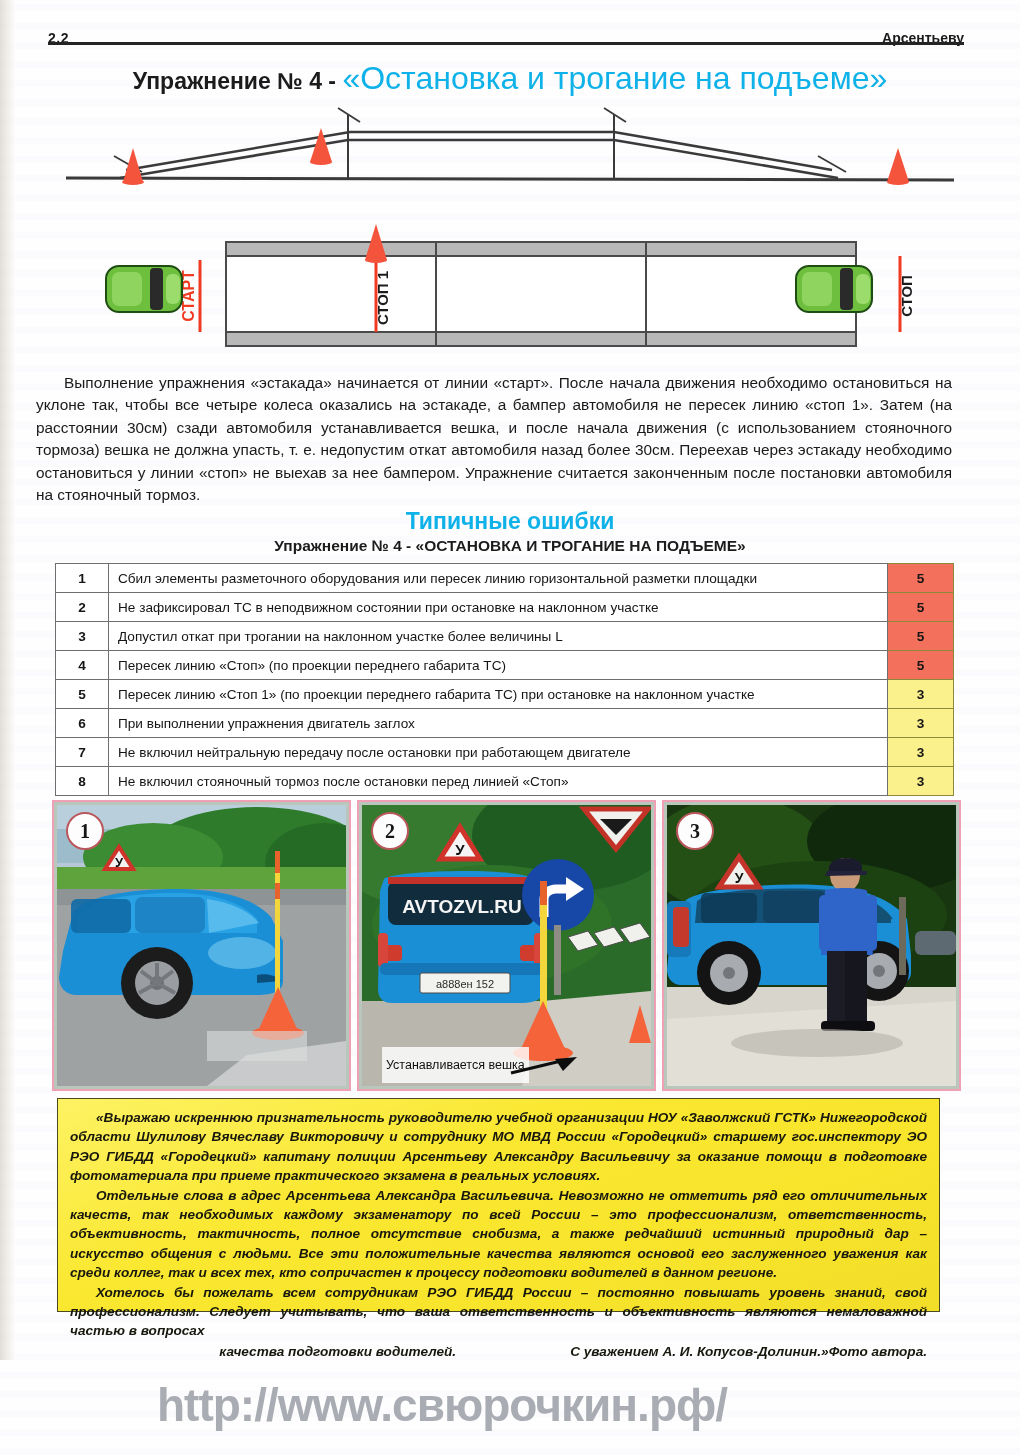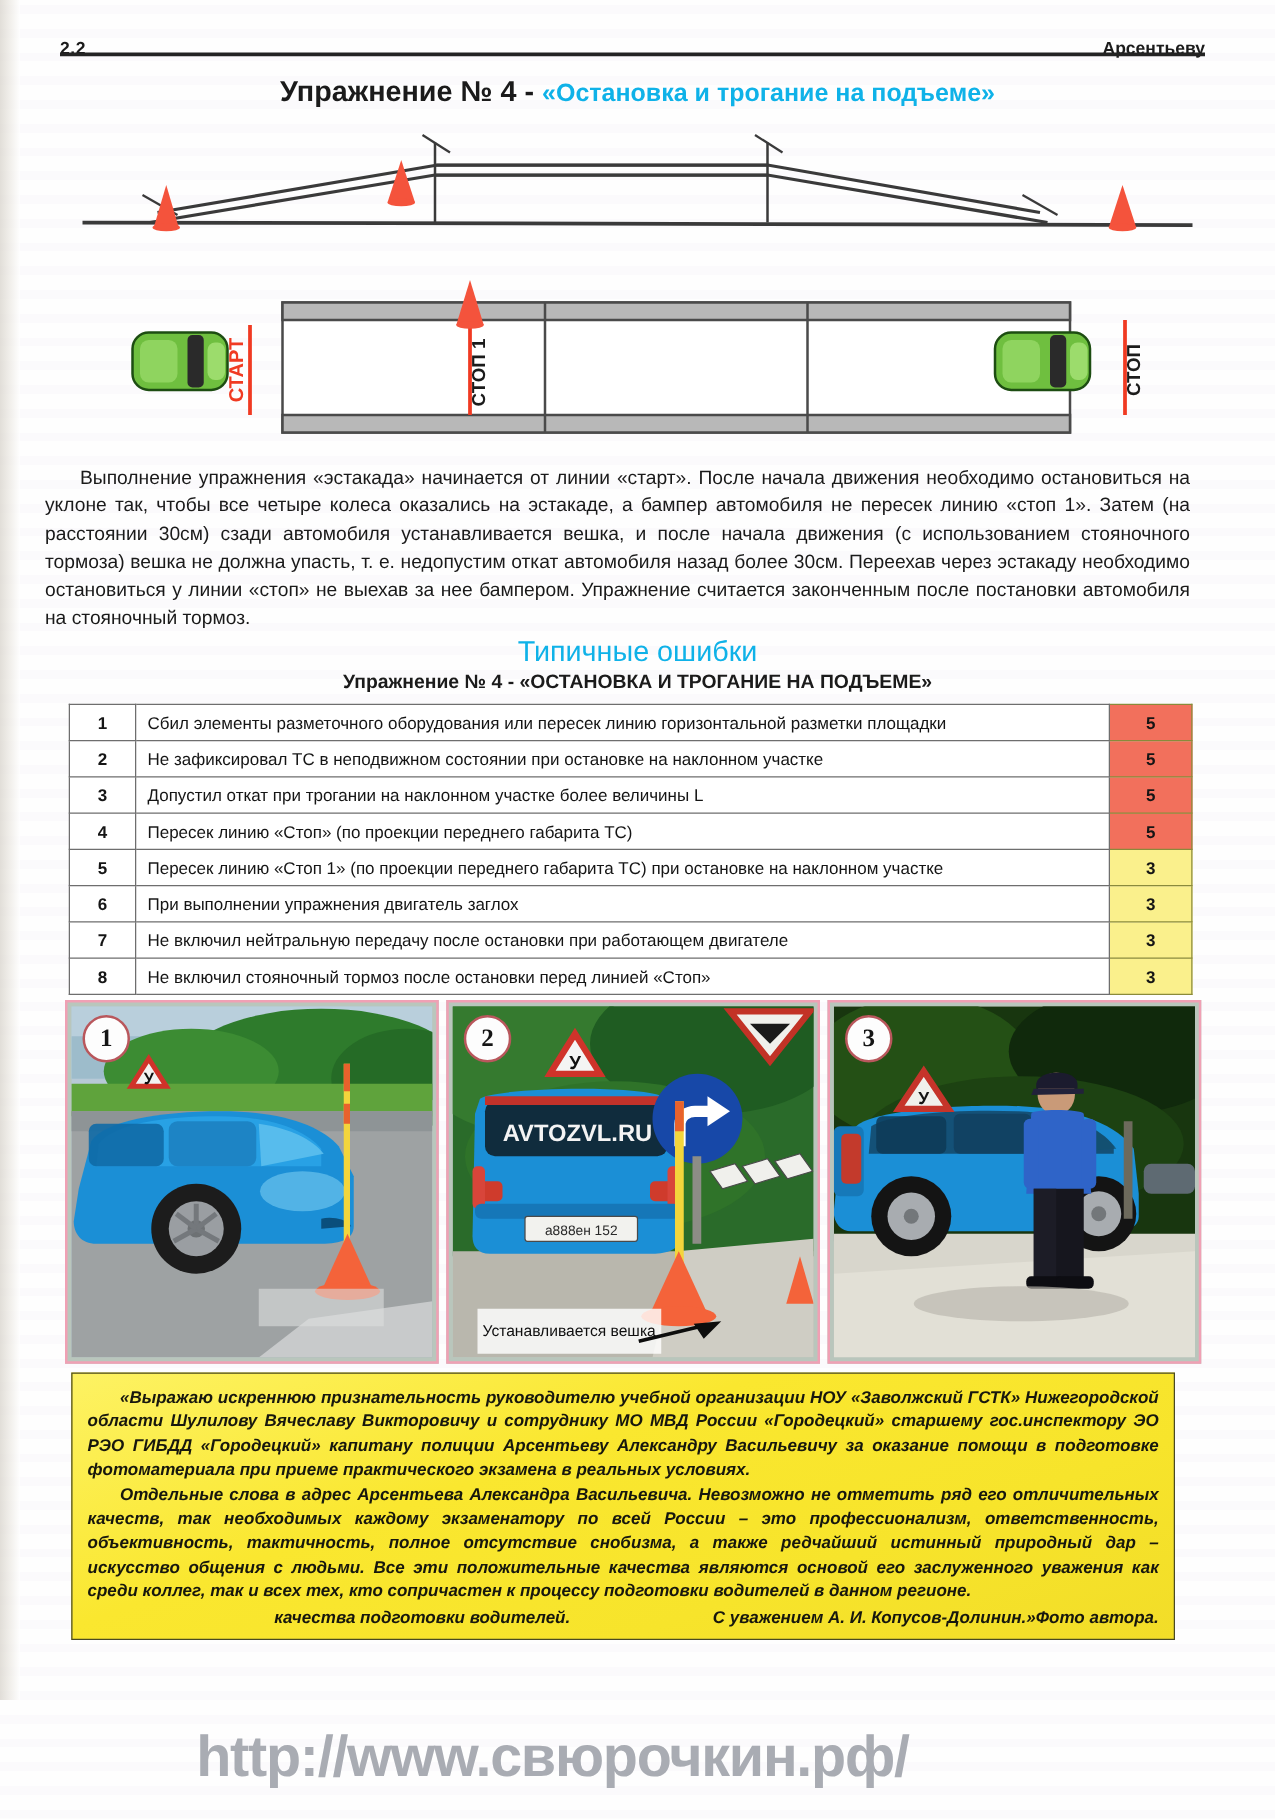--- a/index.html
+++ b/index.html
@@ -34,36 +34,36 @@
 
   
   .hdr { position:absolute; left:48px; top:16px; width:916px; height:34px;margin-top:14px; }
   .hdr-left { position:absolute; left:0; top:0; font-size:14px; font-weight:bold; letter-spacing:.5px; }
   .hdr-right { position:absolute; right:0; top:0; font-size:14px; font-weight:bold; }
   .hdr-rule { position:absolute; left:48px; top:42px; width:916px; height:3px; background:#232323; }
 
   
   .title { position:absolute; left:0; top:60px; width:1020px; text-align:center; white-space:nowrap; }
   .title .t1 { font-size:23px; font-weight:600; color:#1b1b1b; }
-  .title .t2 { font-size:20px; font-weight:bold; color:#0fb2e8; }
+  .title .t2 { font-size:32px; font-weight:normal; color:#0fb2e8; }
 
   
   .diagram { position:absolute; left:48px; top:100px; width:924px; height:260px; }
   .diagram svg { display:block; }
 
   
   .para {
     position:absolute; left:36px; top:372px; width:916px;
     font-size:15.4px; line-height:22.4px; text-align:justify; color:#1a1a1a;
   }
   .para .ind { display:block; text-indent:28px; }
 
   
   .sect-title { position:absolute; left:0; top:508px; width:1020px; text-align:center;
-    font-size:23px; font-weight:normal; color:#0fb2e8; }
+    font-size:23px; font-weight:bold; color:#0fb2e8; }
   .sect-sub { position:absolute; left:0; top:537px; width:1020px; text-align:center;
     font-size:15.5px; font-weight:bold; color:#1b1b1b; }
 
   
   .tbl { position:absolute; left:55px; top:563px; width:899px; border-collapse:collapse; table-layout:fixed; }
   .tbl td { border:1px solid #6e6e6e; height:26px; font-size:13.6px; color:#151515; background:#ffffff; }
   .c-num { width:50px; text-align:center; font-weight:bold; font-size:14px; }
   .c-txt { padding-left:9px; }
   .c-val { width:63px; text-align:center; font-weight:bold; font-size:14.5px; }
   .v-red { background:#f2705c !important; border-color:#8a8a3a !important; }
@@ -397,20 +397,21 @@
         </svg>
       </div>
       <div class="badge">3</div>
     </div>
   </div>
 
   <div class="ack">
     <div class="ack-in">
       <p>«Выражаю искреннюю признательность руководителю учебной организации НОУ «Заволжский ГСТК» Нижегородской области Шулилову Вячеславу Викторовичу и сотруднику МО МВД России «Городецкий» старшему гос.инспектору ЭО РЭО ГИБДД «Городецкий» капитану полиции Арсентьеву Александру Васильевичу за оказание помощи в подготовке фотоматериала при приеме практического экзамена в реальных условиях.</p>
       <p>Отдельные слова в адрес Арсентьева Александра Васильевича. Невозможно не отметить ряд его отличительных качеств, так необходимых  каждому экзаменатору по всей России – это профессионализм, ответственность, объективность, тактичность, полное отсутствие снобизма, а также редчайший истинный природный дар – искусство общения с людьми. Все эти положительные качества являются основой его заслуженного уважения как среди коллег, так и всех тех, кто сопричастен к процессу подготовки водителей в данном регионе.</p>
+      <p>Хотелось бы пожелать всем сотрудникам РЭО ГИБДД России – постоянно повышать уровень знаний, свой профессионализм. Следует учитывать, что ваша ответственность и объективность являются немаловажной частью в вопросах</p>
       <div class="ack-sign">
         <span>качества подготовки водителей.</span>
         <span class="sign-mid">С уважением А. И. Копусов-Долинин.»</span>
         <span>Фото автора.</span>
       </div>
     </div>
   </div>
 
   <div class="footer">http://www.свюрочкин.рф/</div>
 </div>

